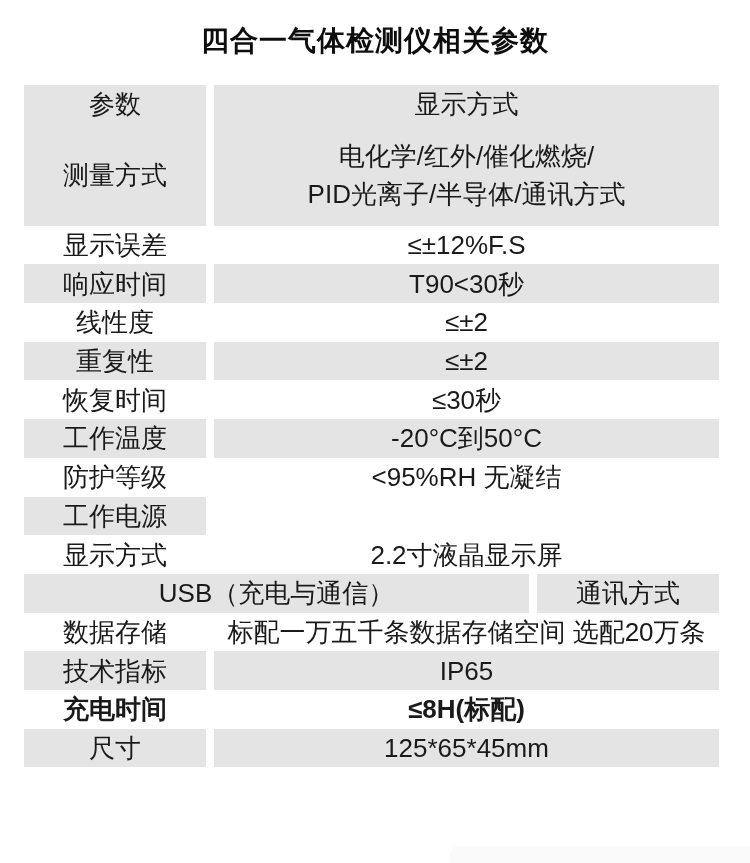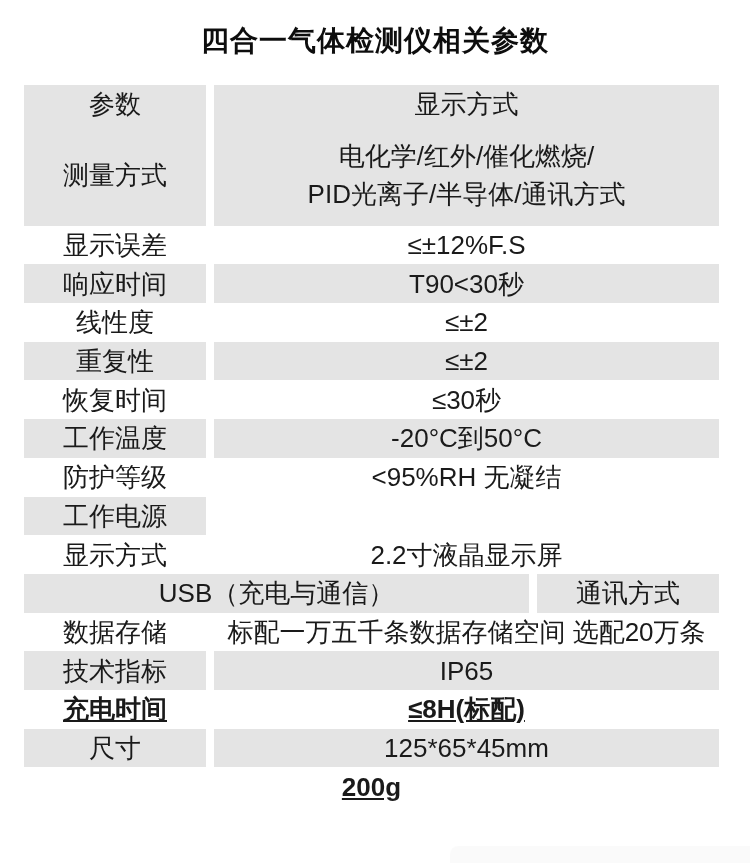--- a/index.html
+++ b/index.html
@@ -39,21 +39,21 @@
     justify-content: center;
     text-align: center;
     font-size: 26px;
     line-height: 38px;
     white-space: pre-line;
     background: transparent;
   }
   .cell.param { width: 182px; flex: none; }
   .cell.value { flex: 1; }
   .row.shade-gray .cell { background: #e4e4e4; }
-  .row.bold .cell { font-weight: 700; text-decoration: underline; }
+  .row.bold .cell { font-weight: 700; }
 
   .smudge {
     position: absolute;
     left: 450px; top: 846px;
     width: 300px; height: 17px;
     background: rgba(0,0,0,0.018);
     border-radius: 8px 0 0 0;
   }
 </style>
 </head>
@@ -140,20 +140,19 @@
       <div class="cell param">充电时间</div>
       <div class="cell value">≤8H(标配)</div>
     </div>
 
     <div class="row shade-gray">
       <div class="cell param">尺寸</div>
       <div class="cell value">125*65*45mm</div>
     </div>
 
     <div class="row shade-white bold">
-      <div class="cell value">200g</div>
     </div>
 
   </div>
 
   <div class="smudge"></div>
 
 </div>
 
 </body></html>

